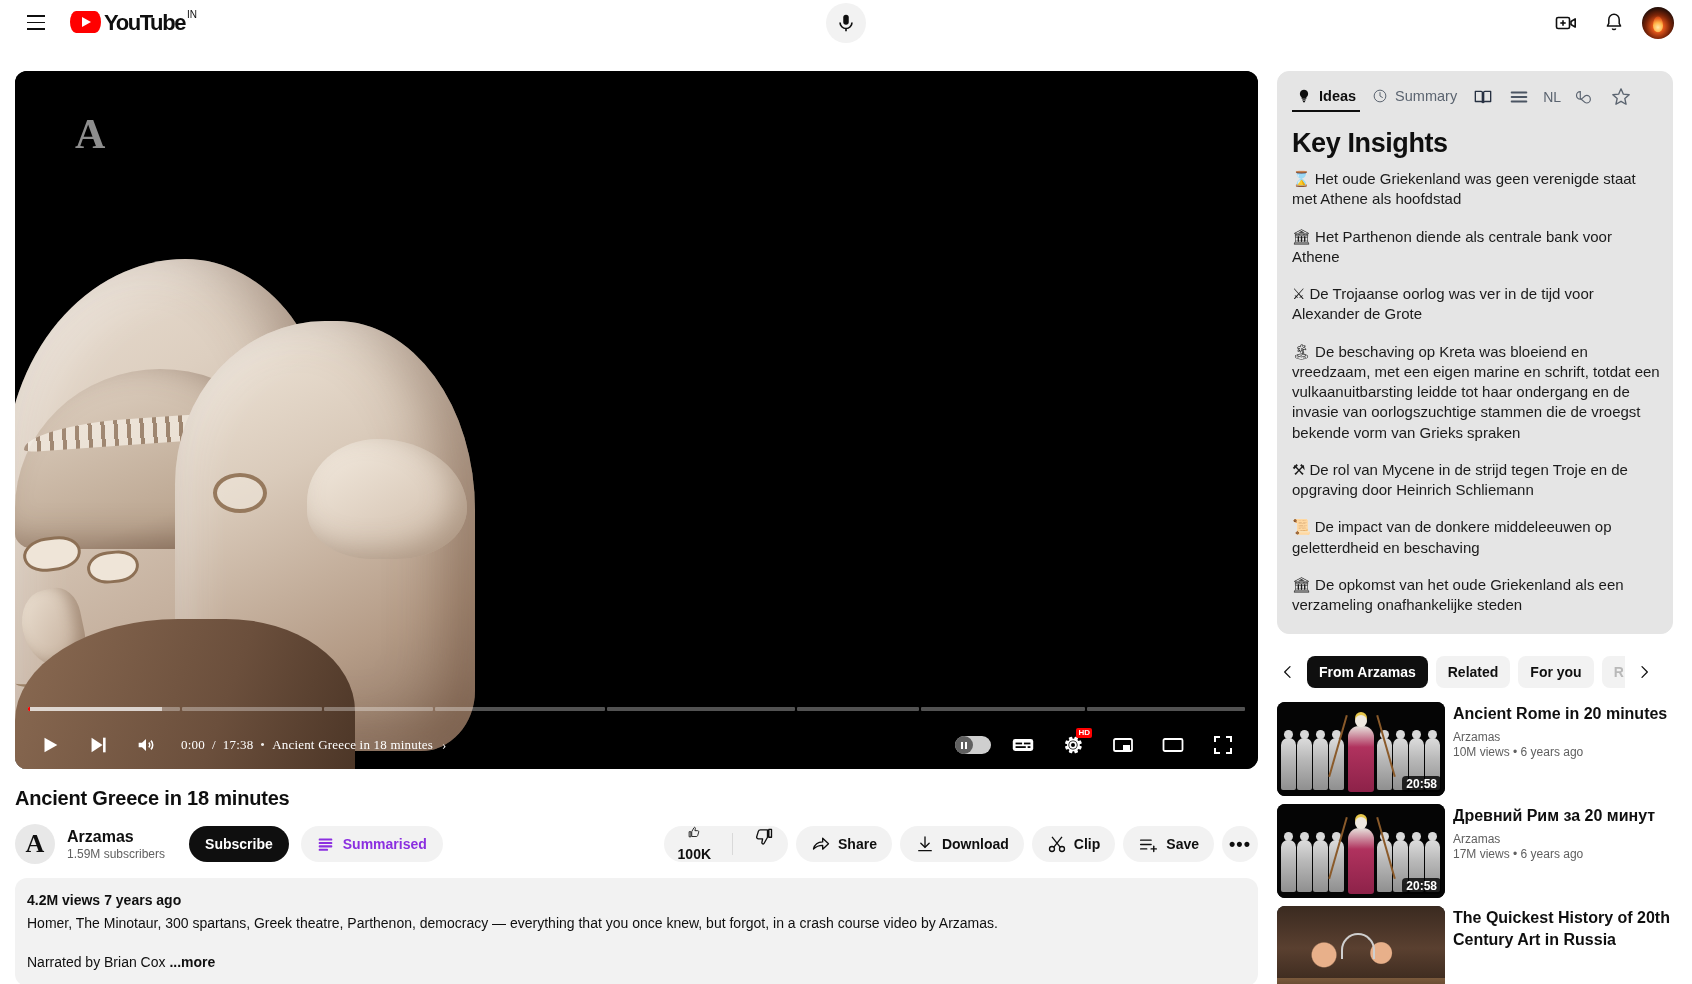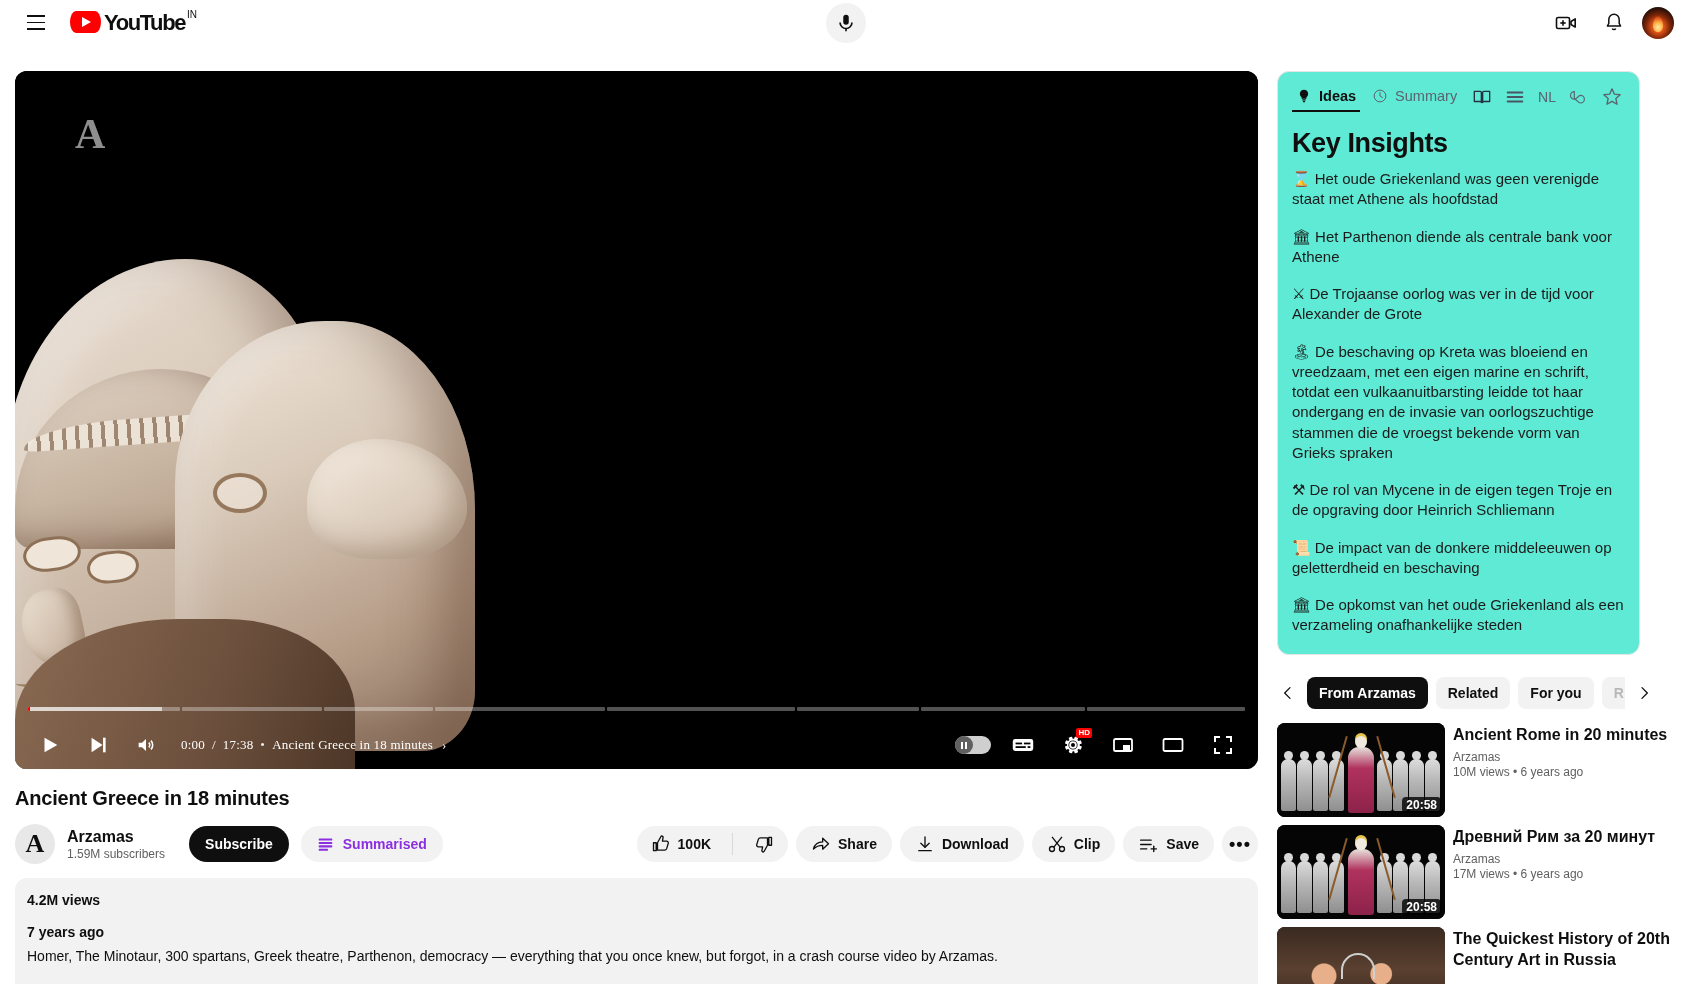--- a/index.html
+++ b/index.html
@@ -200,39 +200,39 @@
     background: #f2f2f2; color: #8b2fe0; font-size: 14px; font-weight: bold;
     display: flex; align-items: center; gap: 9px; cursor: pointer;
   }
   .actions { margin-left: auto; display: flex; align-items: center; gap: 8px; }
   .pill {
     height: 36px; border-radius: 18px; background: #f2f2f2; display: flex;
     align-items: center; padding: 0 15px; gap: 7px; font-size: 14px;
     font-weight: bold; cursor: pointer; color: #0f0f0f; white-space: nowrap;
   }
   .pill.split { padding: 0; }
-  .pill .seg { display: flex; align-items: center; gap: 7px; padding: 0 14px; height: 36px; }
+  .pill .seg { display: flex; align-items: center; gap: 7px; padding: 0 14px; height: 36px; flex-direction: column; }
   .pill .divider { width: 1px; height: 22px; background: #d9d9d9; }
   .pill.round { width: 36px; padding: 0; justify-content: center; font-size: 18px; letter-spacing: 1px; }
 
   
   .desc {
     margin-top: 14px; background: #f2f2f2; border-radius: 12px;
     padding: 12px 12px 14px 12px; font-size: 14px; line-height: 1.45; cursor: pointer;
   }
-  .desc-head { font-weight: bold; font-size: 14px; display: flex; gap: 12px; flex-direction: column; }
+  .desc-head { font-weight: bold; font-size: 14px; display: flex; gap: 4px; }
   .desc-body { margin-top: 3px; }
   .desc-more { margin-top: 18px; }
   .more-link { font-weight: bold; }
 
   
   .secondary { position: absolute; left: 1277px; top: 26px; width: 400px; height: 940px; }
   .ai-card {
-    width: 363px; border: 1px solid #e5e5e5; border-radius: 12px;
-    background: #5eead4; padding: 10px 12px 18px 12px;
+    width: 396px; border: 1px solid #e5e5e5; border-radius: 12px;
+    background: #e5e5e5; padding: 10px 12px 18px 12px;
   }
   .ai-tabs { display: flex; align-items: center; gap: 4px; padding-bottom: 2px; }
   .ai-tab {
     display: flex; align-items: center; gap: 7px; font-size: 14.5px;
     padding: 5px 6px 8px 6px; cursor: pointer; color: #5b6470; position: relative;
   }
   .ai-tab.active { color: #0f0f0f; font-weight: bold; }
   .ai-tab.active::after {
     content: ""; position: absolute; left: 2px; right: 2px; bottom: 0;
     height: 2px; background: #0f0f0f;
@@ -637,21 +637,21 @@
       <div class="insight">
         <span class="emo">🏛</span><span>Het Parthenon diende als centrale bank voor Athene</span>
       </div>
       <div class="insight">
         <span class="emo">⚔</span><span>De Trojaanse oorlog was ver in de tijd voor Alexander de Grote</span>
       </div>
       <div class="insight">
         <span class="emo">🏝</span><span>De beschaving op Kreta was bloeiend en vreedzaam, met een eigen marine en schrift, totdat een vulkaanuitbarsting leidde tot haar ondergang en de invasie van oorlogszuchtige stammen die de vroegst bekende vorm van Grieks spraken</span>
       </div>
       <div class="insight">
-        <span class="emo">⚒</span><span>De rol van Mycene in de eigen tegen Troje en de opgraving door Heinrich Schliemann</span>
+        <span class="emo">⚒</span><span>De rol van Mycene in de strijd tegen Troje en de opgraving door Heinrich Schliemann</span>
       </div>
       <div class="insight">
         <span class="emo">📜</span><span>De impact van de donkere middeleeuwen op geletterdheid en beschaving</span>
       </div>
       <div class="insight" style="margin-bottom:0">
         <span class="emo">🏛</span><span>De opkomst van het oude Griekenland als een verzameling onafhankelijke steden</span>
       </div>
     </div>
 
     <div class="chips-row">

